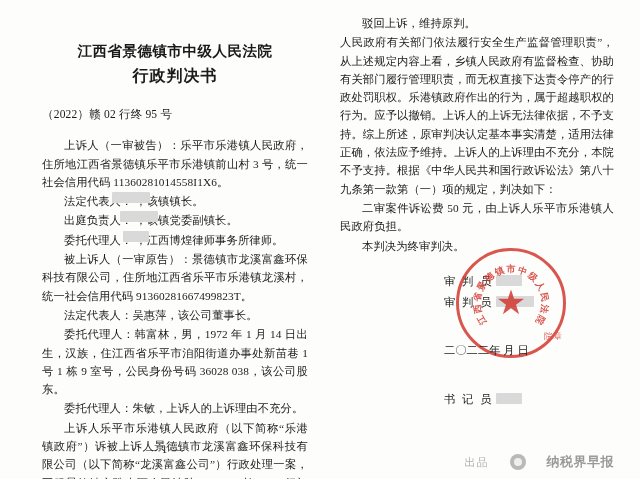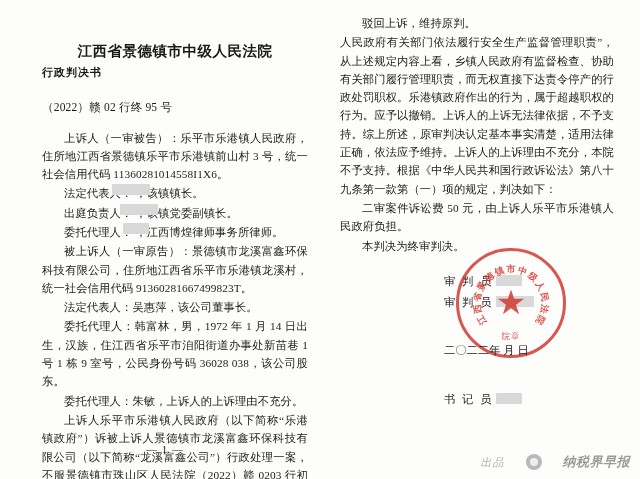--- a/index.html
+++ b/index.html
@@ -43,22 +43,23 @@
   .doc-title {
     text-align: center;
     font-weight: bold;
     font-size: 14.5px;
     letter-spacing: 0.5px;
     line-height: 1.55;
     margin-top: 14px;
     margin-bottom: 2px;
   }
   .doc-subtitle {
+    text-align: center;
     font-weight: bold;
-    font-size: 11px;
+    font-size: 16px;
     letter-spacing: 1px;
     line-height: 1.55;
     margin-bottom: 18px;
   }
   .case-no {
     text-align: left;
     font-size: 11.5px;
     letter-spacing: 0.2px;
     margin: 16px 0 14px 0;
   }
@@ -160,36 +161,35 @@
     color: #d2322a;
     font-weight: bold;
     transform-origin: 0 0;
     white-space: nowrap;
   }
   .seal-bottom {
     position: absolute;
     bottom: 12px;
     left: 0;
     width: 100%;
-    text-align: center;
+    text-align: right;
     font-size: 8.5px;
     color: #d2322a;
     letter-spacing: 1px;
   }
 
   .watermark {
     position: absolute;
-    right: 10px;
+    right: 26px;
     bottom: 8px;
     display: flex;
     align-items: center;
     gap: 21px;
     background: rgba(255,255,255,0.0);
     z-index: 10;
-    font-style: italic;
   }
   .wm-dot {
     width: 16px;
     height: 16px;
     border-radius: 50%;
     background: #b9b9b9;
     display: inline-block;
     position: relative;
   }
   .wm-dot::after {

